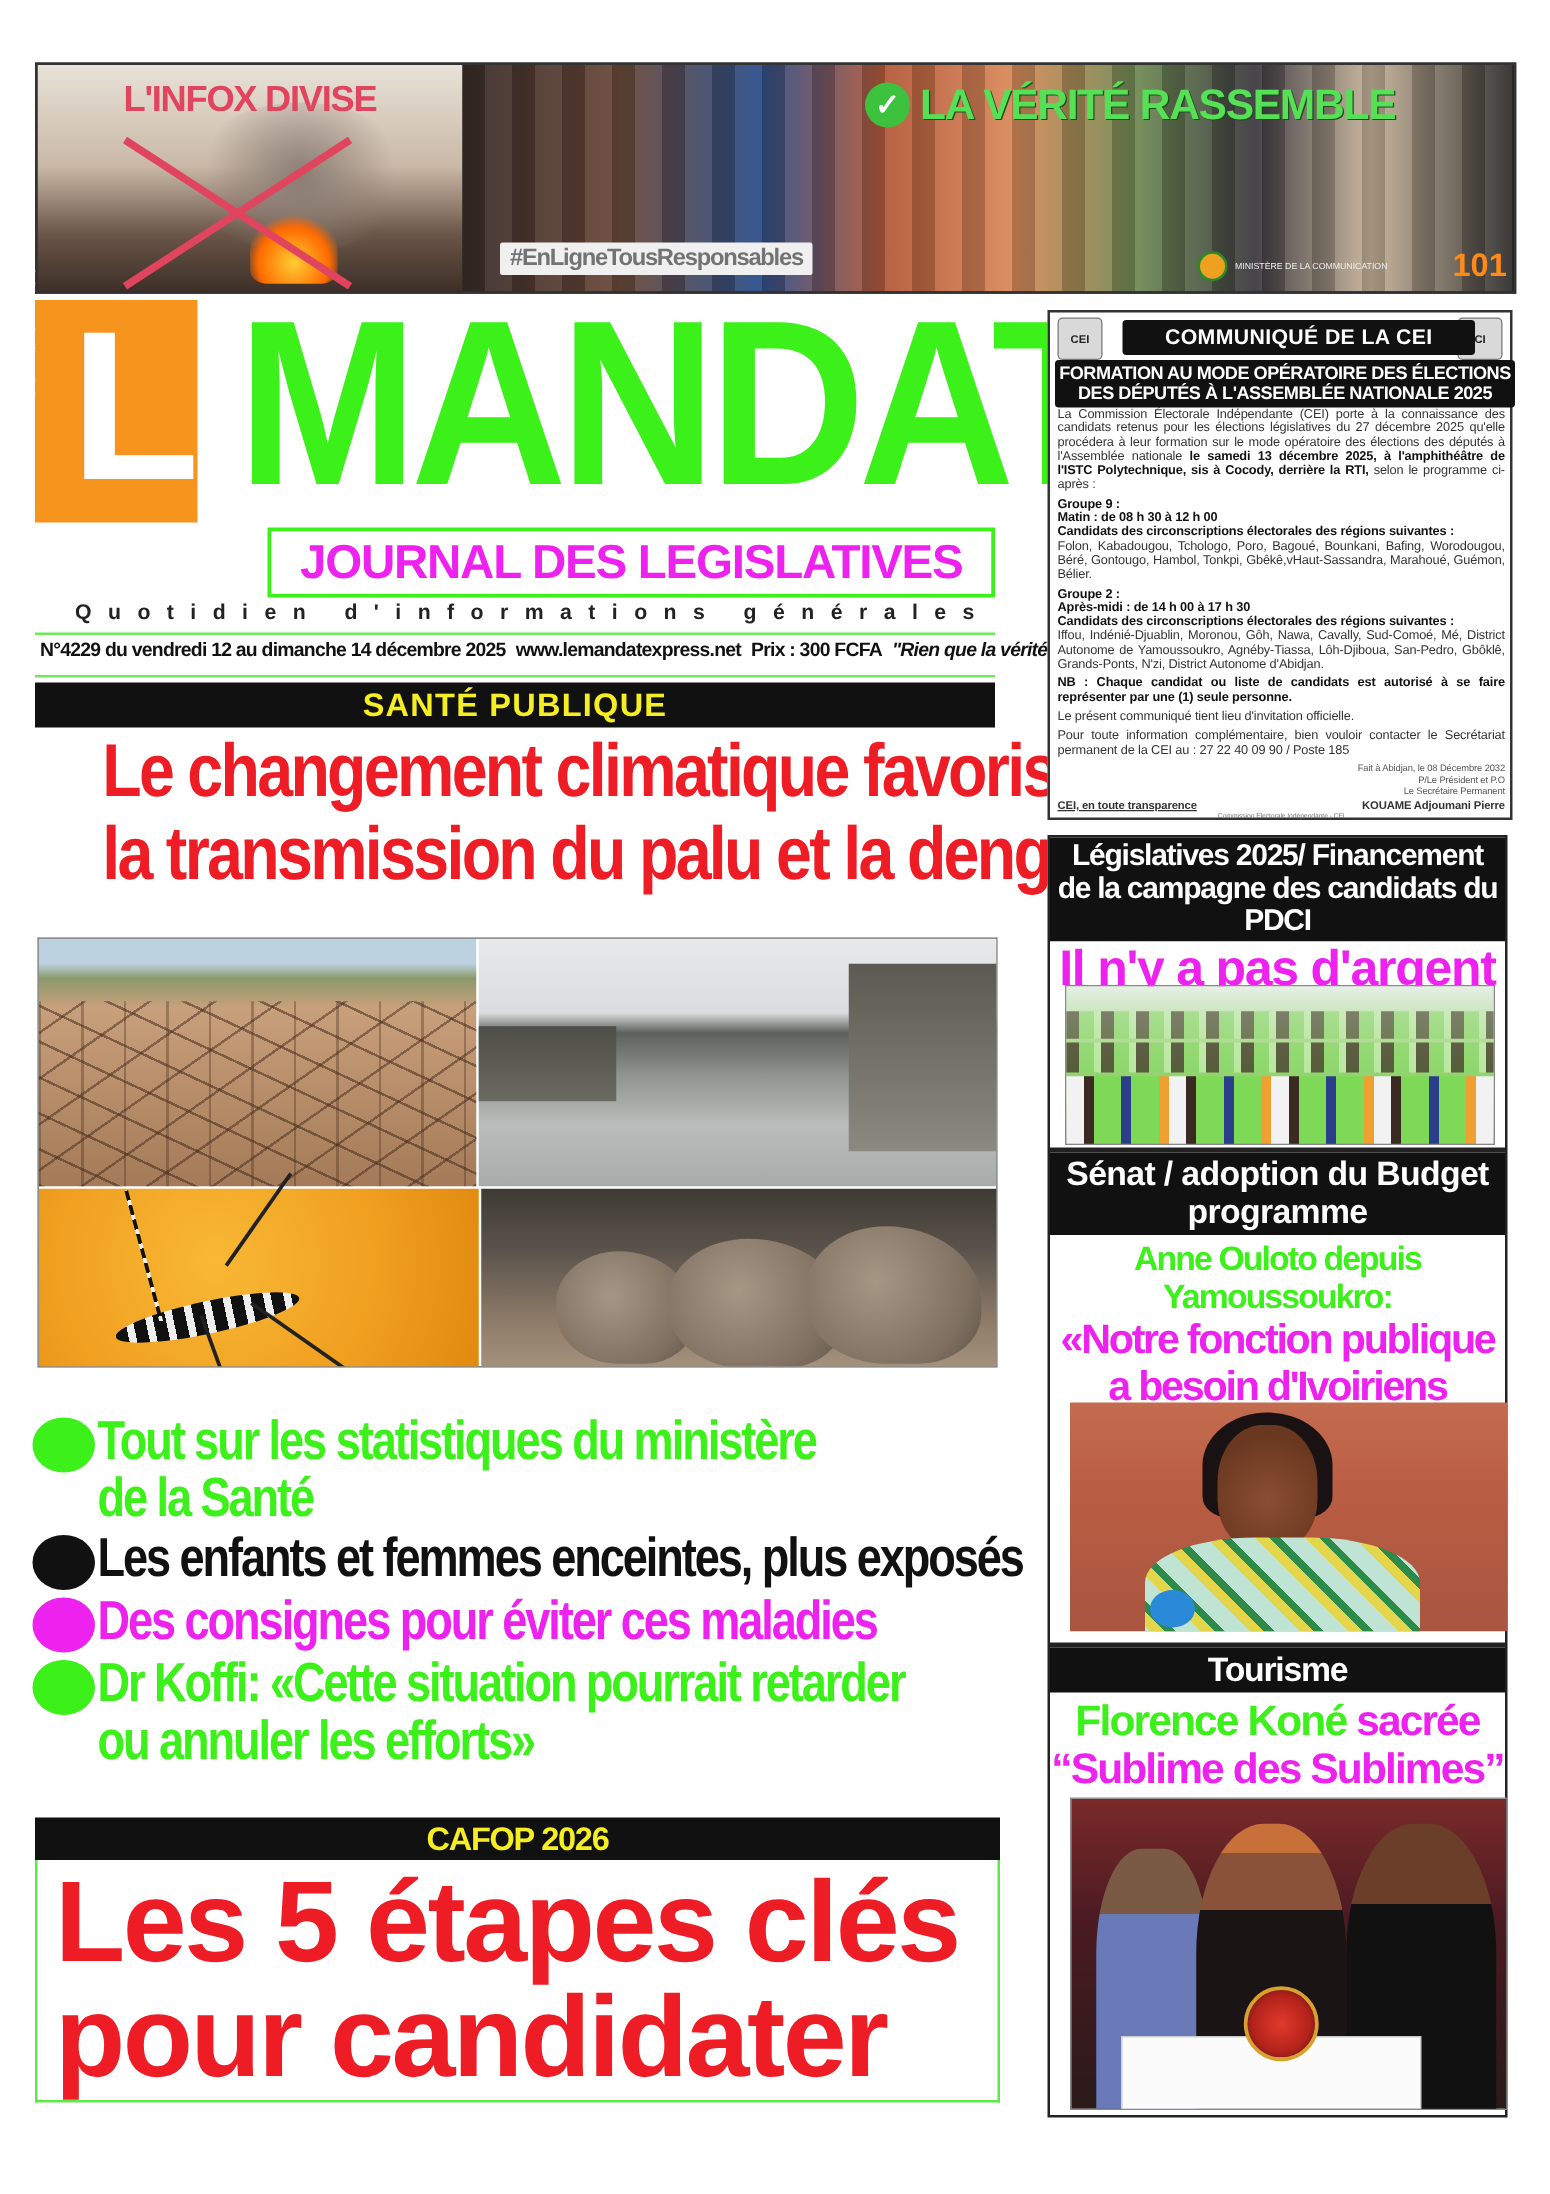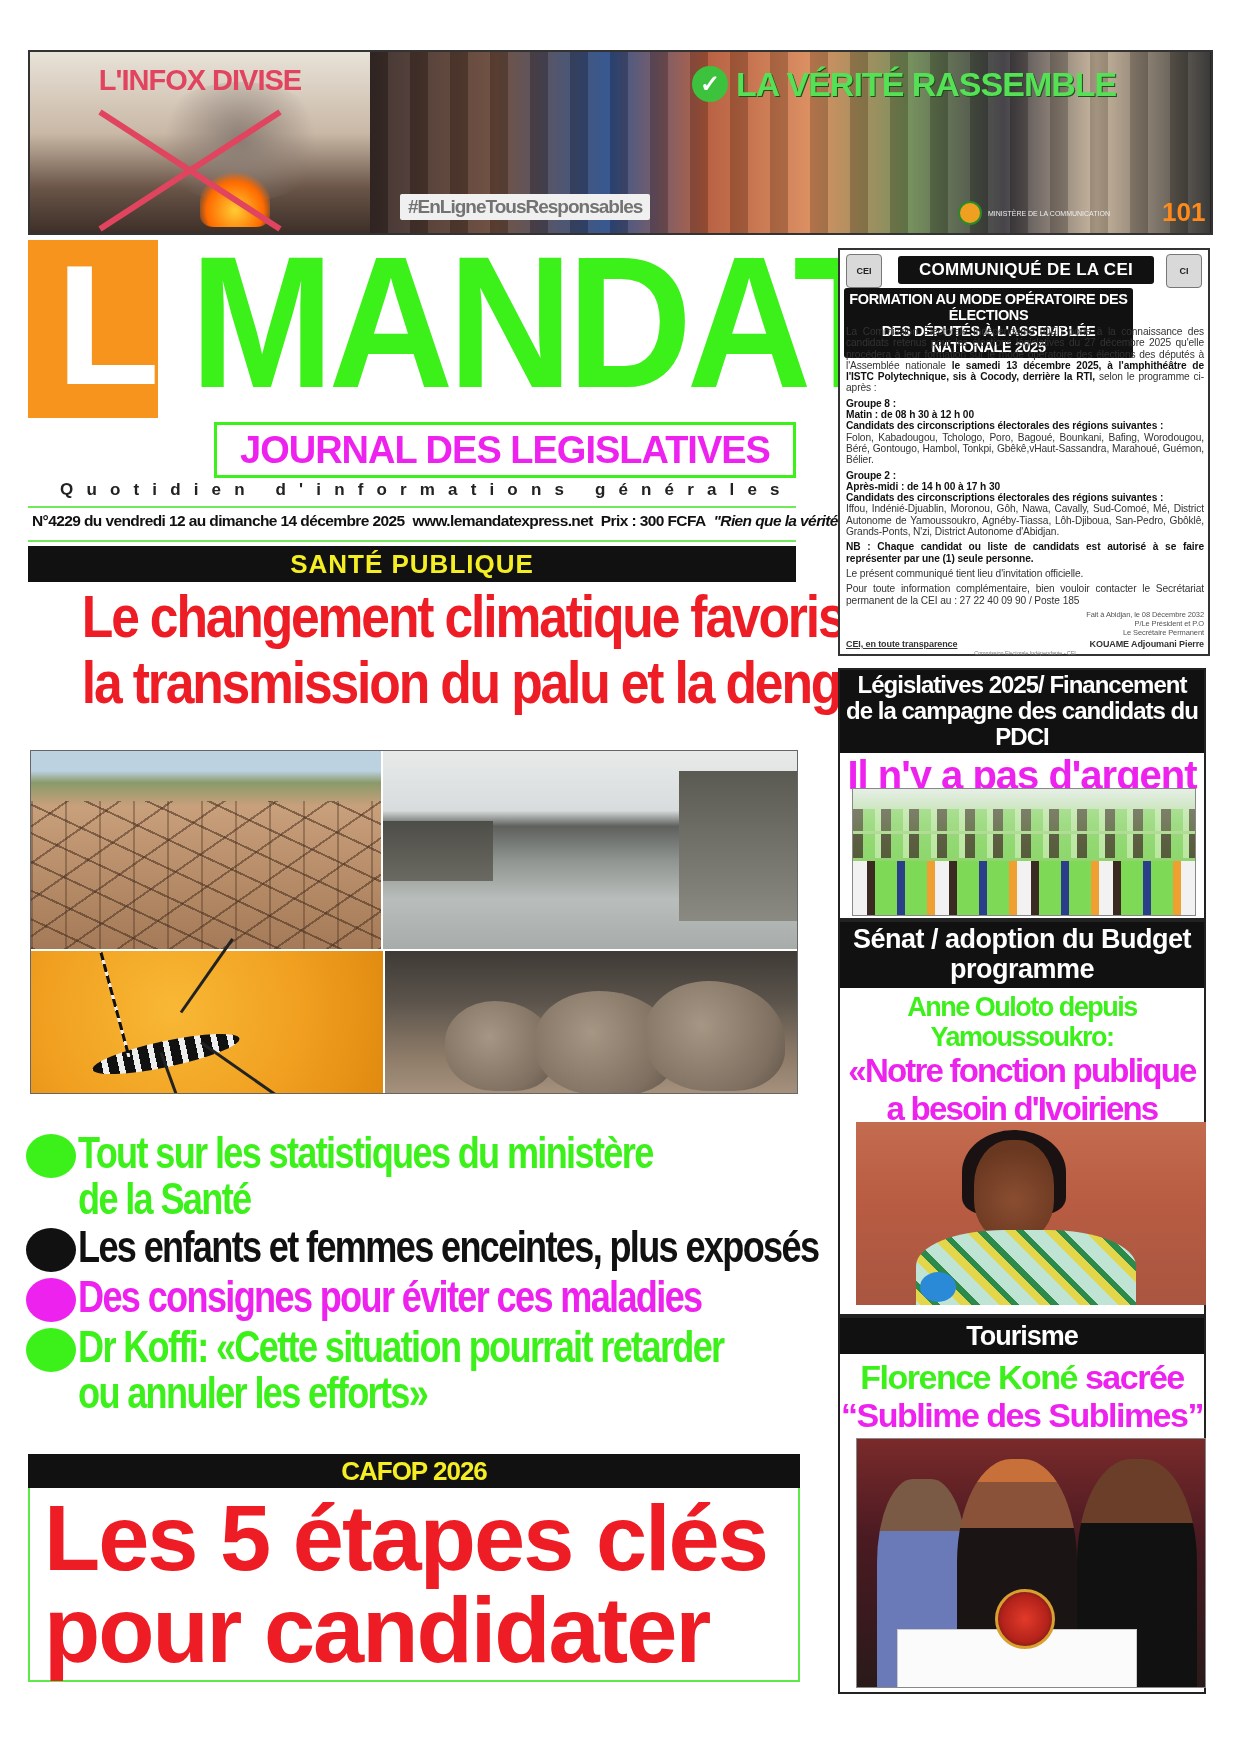--- a/index.html
+++ b/index.html
@@ -74,22 +74,22 @@
 
   
   .cafop-bar { left: 28px; top: 1454px; width: 772px; height: 34px; }
   .cafop-label { color: #f5ee22; font-size: 26px; letter-spacing: -1px; }
   .cafop-box { left: 28px; top: 1488px; width: 772px; height: 194px; border: 2px solid #5ee84a; border-top: none; }
   .cafop-head { left: 44px; top: 1492px; width: 760px; color: #ee1c24; font-size: 92px; line-height: 92px; letter-spacing: -2px; }
 
   
   .cei { left: 838px; top: 248px; width: 372px; height: 408px; border: 2px solid #333; background: #fff; }
   .cei-logo { position:absolute; width: 36px; height: 34px; border-radius: 4px; background: #d9d9d9; border: 1px solid #777; font-size: 9px; font-weight:700; display:flex; align-items:center; justify-content:center; color:#222; }
-  .cei-title { left: 58px; top: 6px; width: 256px; height: 28px; background:#111; color:#fff; font-size: 17px; font-weight: 700; display:flex; align-items:center; justify-content:center; border-radius: 3px; letter-spacing: 0.3px; }
-  .cei-sub { left: 4px; top: 38px; width: 289px; background: #111; color: #fff; font-size: 14.5px; font-weight: 700; text-align: center; line-height: 16px; padding: 3px 2px; border-radius: 3px; letter-spacing: -0.4px; }
+  .cei-title { left: 58px; top: 6px; width: 282px; height: 28px; background:#111; color:#fff; font-size: 17px; font-weight: 700; display:flex; align-items:center; justify-content:center; border-radius: 3px; letter-spacing: 0.3px; }
+  .cei-sub { left: 4px; top: 38px; width: 368px; background: #111; color: #fff; font-size: 14.5px; font-weight: 700; text-align: center; line-height: 16px; padding: 3px 2px; border-radius: 3px; letter-spacing: -0.4px; }
   .cei-body { left: 6px; top: 76px; width: 358px; font-size: 10.2px; line-height: 11.3px; color: #333; text-align: justify; letter-spacing: -0.1px; }
   .cei-body b { color: #111; }
   .cei-body p { margin-bottom: 4px; }
   .cei-sign { font-size: 7.5px; text-align: right; color:#555; line-height: 9px; }
   .cei-foot { display:flex; justify-content:space-between; font-size: 9px; font-weight:700; margin-top: 2px; }
   .cei-foot .l { text-decoration: underline; }
   .cei-fine { font-size: 5.5px; color:#777; text-align:center; line-height: 7px; }
 
   
   .rbox { left: 838px; width: 368px; border: 2px solid #222; background: #fff; }
@@ -278,21 +278,21 @@
   <div class="cei-logo" style="left:6px;top:4px">CEI</div>
   <div class="cei-logo" style="right:6px;top:4px">CI</div>
   <div class="abs cei-title">COMMUNIQUÉ DE LA CEI</div>
   <div class="abs cei-sub">
     <div>FORMATION AU MODE OPÉRATOIRE DES ÉLECTIONS</div>
     <div>DES DÉPUTÉS À L'ASSEMBLÉE NATIONALE 2025</div>
   </div>
   <div class="abs cei-body">
     <p><span>La Commission Électorale Indépendante (CEI) porte à la connaissance des candidats retenus pour les élections législatives du 27 décembre 2025 qu'elle procédera à leur formation sur le mode opératoire des élections des députés à l'Assemblée nationale </span><b>le samedi 13 décembre 2025, à l'amphithéâtre de l'ISTC Polytechnique, sis à Cocody, derrière la RTI,</b><span> selon le programme ci-après :</span></p>
     <p>
-      <b>Groupe 8 :</b><br>
+      <b>Groupe 9 :</b><br>
       <b>Matin : de 08 h 30 à 12 h 00</b><br>
       <b>Candidats des circonscriptions électorales des régions suivantes :</b><br>
       <span>Folon, Kabadougou, Tchologo, Poro, Bagoué, Bounkani, Bafing, Worodougou, Béré, Gontougo, Hambol, Tonkpi, Gbêkê,vHaut-Sassandra, Marahoué, Guémon, Bélier.</span>
     </p>
     <p>
       <b>Groupe 2 :</b><br>
       <b>Après-midi : de 14 h 00 à 17 h 30</b><br>
       <b>Candidats des circonscriptions électorales des régions suivantes :</b><br>
       <span>Iffou, Indénié-Djuablin, Moronou, Gôh, Nawa, Cavally, Sud-Comoé, Mé, District Autonome de Yamoussoukro, Agnéby-Tiassa, Lôh-Djiboua, San-Pedro, Gbôklê, Grands-Ponts, N'zi, District Autonome d'Abidjan.</span>
     </p>

